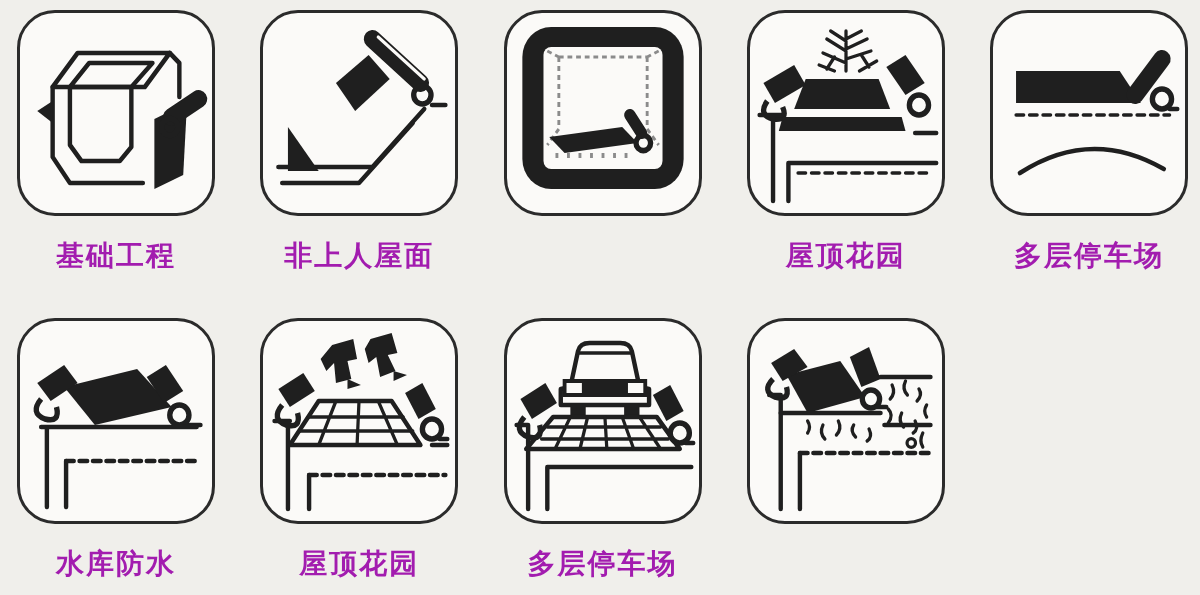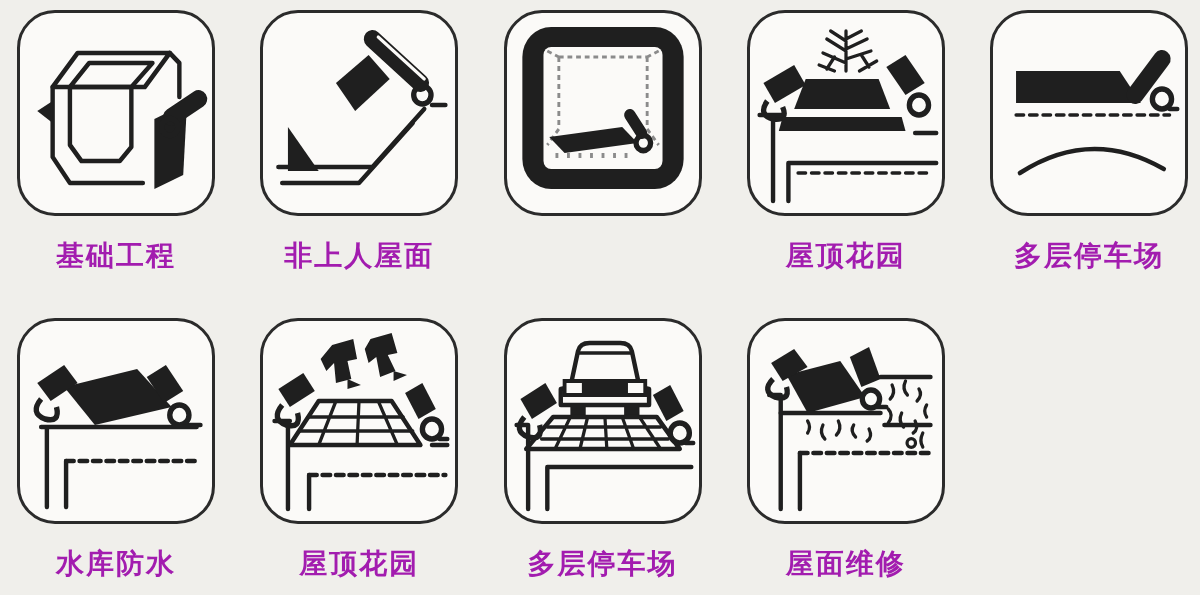--- a/index.html
+++ b/index.html
@@ -204,16 +204,15 @@
         <path class="s" d="M66 43 H71"></path>
         <path class="s" d="M16 46 H68"></path>
         <path class="s" d="M68 28 H94"></path>
         <path class="s" d="M70 52 H94"></path>
         <path class="s sd" d="M26 66 H94"></path>
         <path class="s" d="M10 37 H16 M16 37 V94 M26 66 V94"></path>
         <path class="s2" d="M74 32 q2 4 -1 7 M81 30 q-2 4 1 7 M88 34 q2 3 -1 6 M92 42 q-2 3 0 6 M72 44 q3 3 0 7 M79 46 q-2 4 1 7 M86 50 q2 4 -1 6 M30 50 q2 3 0 6 M38 52 q-2 4 1 7 M46 50 q2 4 -1 7 M54 52 q-2 3 1 6 M62 54 q2 4 -1 6 M90 56 q-2 4 0 7"></path>
         <circle class="s2" cx="84" cy="61" r="2.2"></circle>
       </svg>
     </div>
-    <figcaption>屋面维修</figcaption>
   </figure>
 
 </div>
 
 </body></html>

